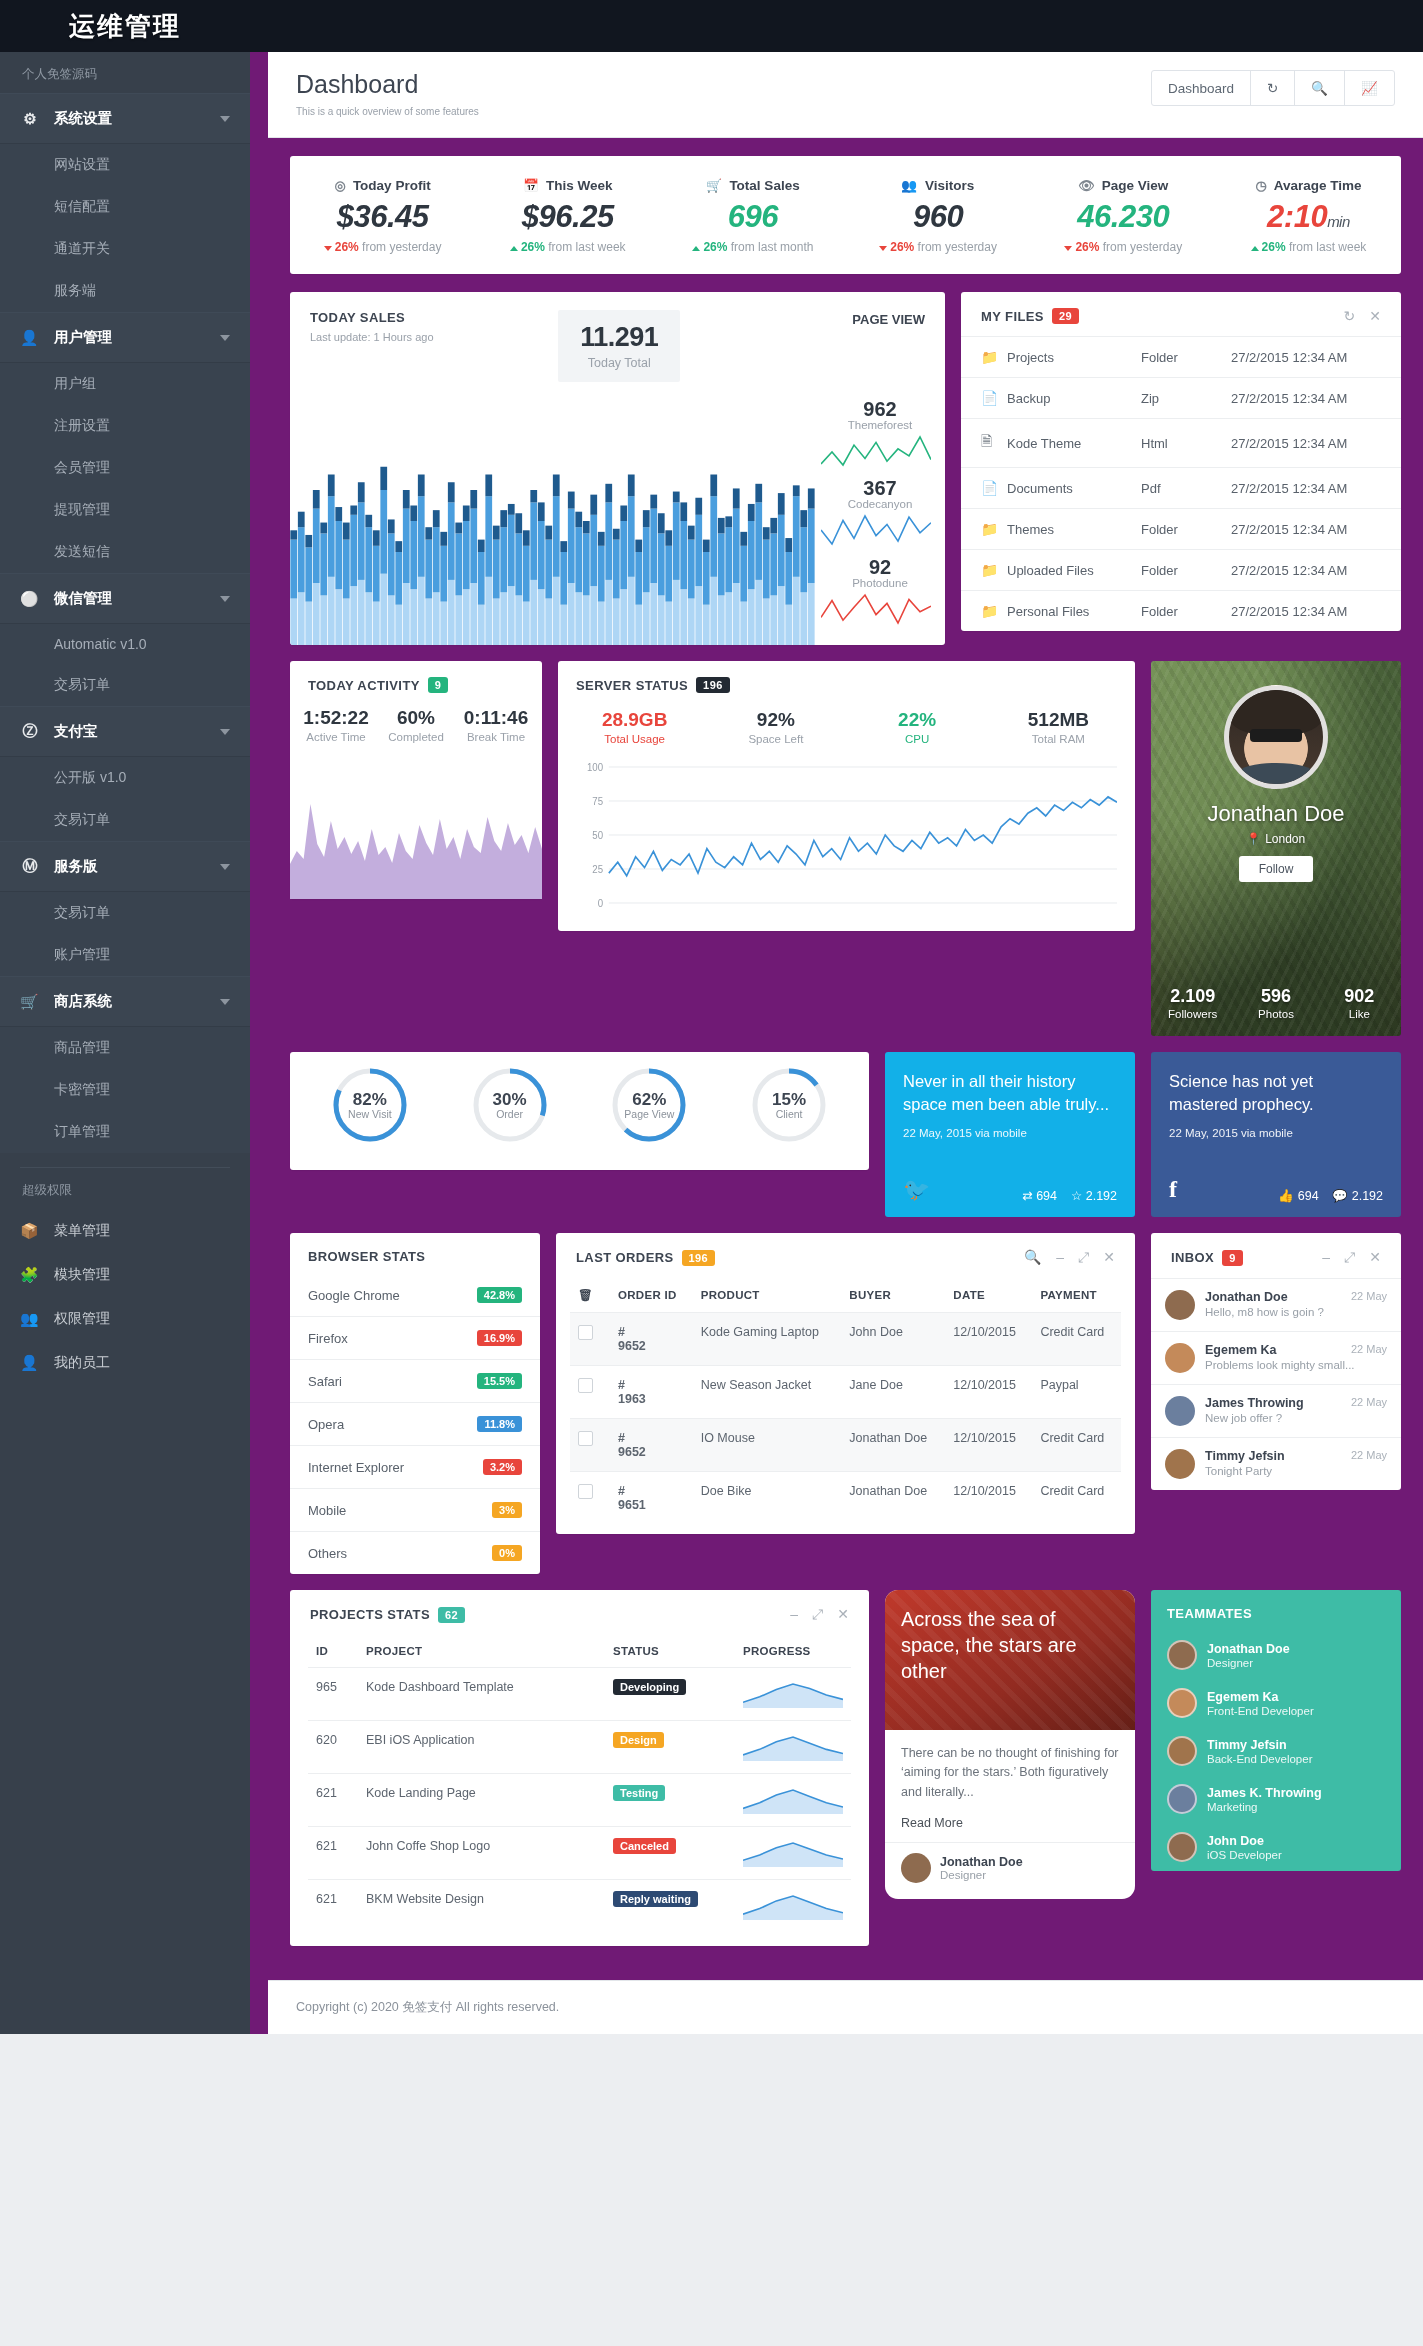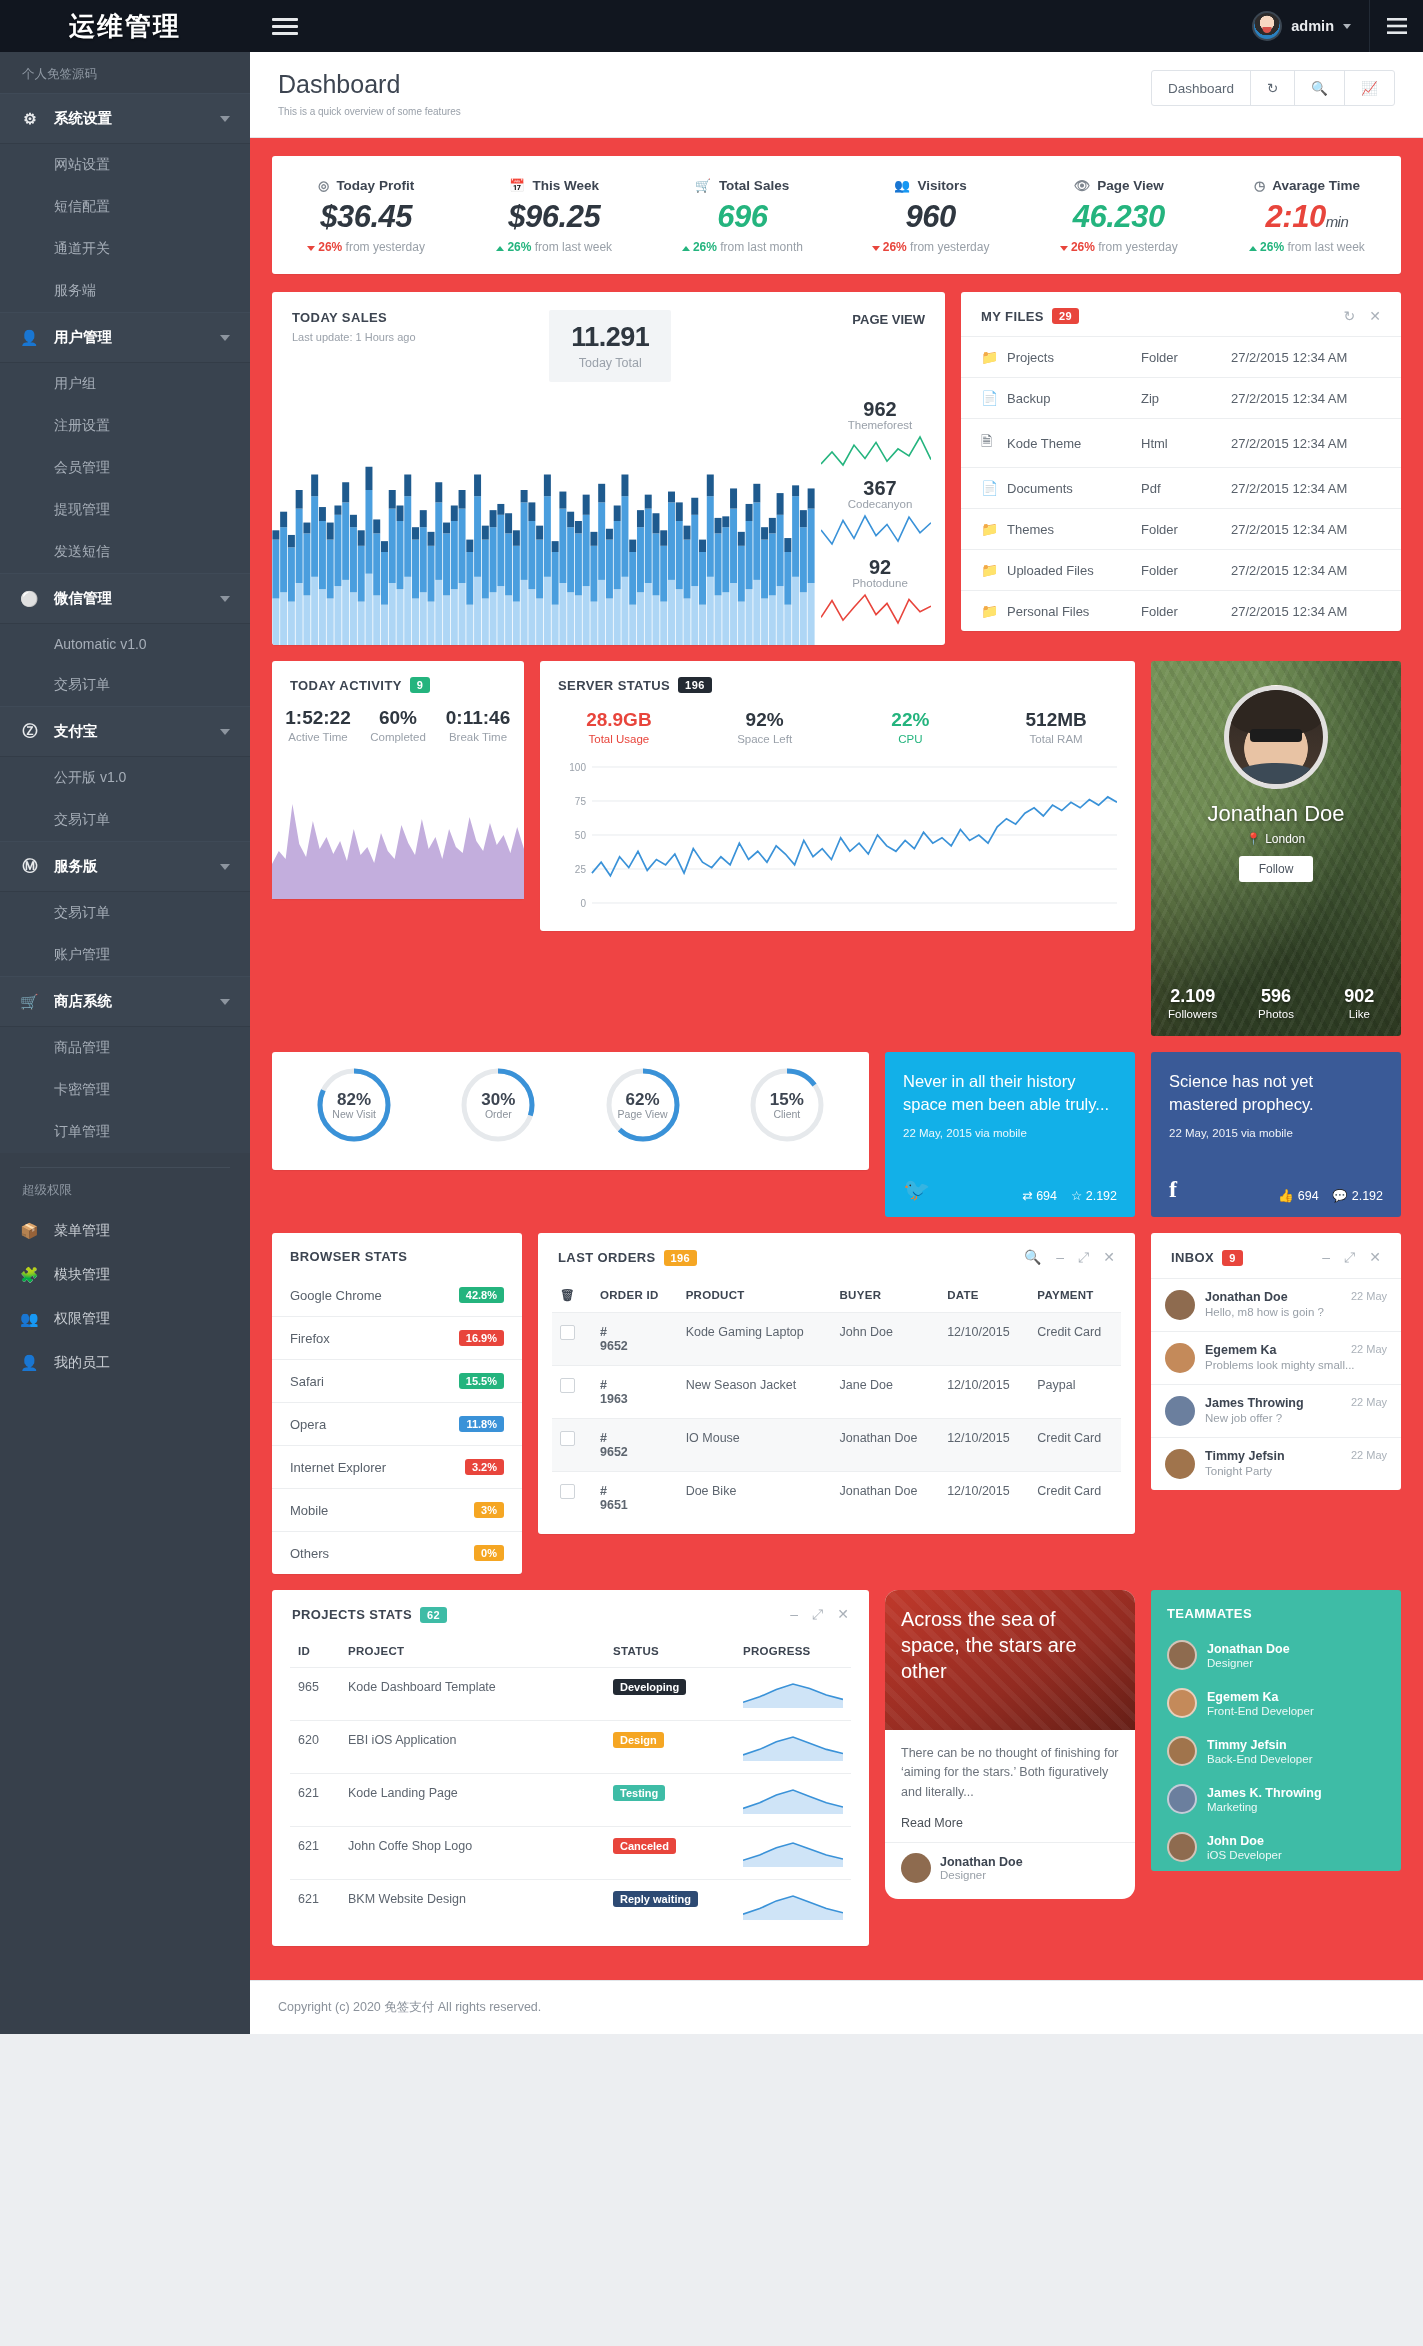--- a/index.html
+++ b/index.html
@@ -56,21 +56,21 @@
     display:block; padding: 12px 20px 12px 54px; color:#a6aeb8; font-size:14px; text-decoration:none; cursor:pointer;
   }
   .side-divider { height:1px; background:#434d59; margin:14px 20px 0; }
   .side-flat {
     display:flex; align-items:center; gap:14px;
     padding: 13px 20px; color:#c9ced4; font-size:14px; cursor:pointer;
   }
   .side-flat .ico { width:20px; text-align:center; color:#b7bec6; font-size:15px;}
 
   
-  .main { flex: 1; min-width: 0; background:#ef4444; display:flex; flex-direction:column; }
+  .main { flex: 1; min-width: 0; background:#701a75; display:flex; flex-direction:column;padding-left:18px; }
   .page-head { background:#fff; padding: 18px 28px 20px; display:flex; justify-content:space-between; align-items:flex-start; border-bottom:1px solid #e3e6ea;}
   .page-title { font-size: 25px; color:#3d4551; font-weight:normal; }
   .page-sub { font-size: 10px; color:#9aa1aa; margin-top: 7px; }
   .btn-group { display:flex; border:1px solid #dfe3e8; border-radius:3px; overflow:hidden; background:#fff; }
   .btn-group > div { padding: 9px 16px; font-size:13.5px; color:#5e6873; border-right:1px solid #dfe3e8; cursor:pointer; display:flex; align-items:center; justify-content:center;}
   .btn-group > div:last-child { border-right:none; }
 
   .content { padding: 18px 22px 0; }
 
   
@@ -209,42 +209,20 @@
   .footer{background:#fff;padding:18px 28px;font-size:12.5px;color:#8b929b;margin-top:18px;border-top:1px solid #e3e6ea;}
 
   .ava{border-radius:50%;flex:none;}
   svg{display:block;}
 </style>
 </head>
 <body>
 
 <div class="topbar">
   <div class="brand">运维管理</div>
-  <div class="topbar-rest">
-    <div class="hamburger">
-        <span></span>
-        <span></span>
-        <span></span>
-      </div>
-    <div class="topbar-right">
-      <div class="user-menu">
-        <div class="avatar-sm"></div>
-        <span>admin</span>
-        <span class="caret"></span>
-      </div>
-      <div class="right-toggle">
-        <svg width="20" height="16" viewBox="0 0 20 16">
-            <rect x="0" y="0" width="20" height="2.6"></rect>
-            <rect x="0" y="6.7" width="20" height="2.6"></rect>
-            <rect x="0" y="13.4" width="20" height="2.6"></rect>
-            <rect x="0" y="4" width="6" height="8" opacity="0"></rect>
-          </svg>
-      </div>
-    </div>
-  </div>
 </div>
 
 <div class="body-wrap">
 
   <div class="sidebar">
     <div class="side-label">个人免签源码</div>
 
     <div class="side-group">
       <div class="side-head">
         <span class="ico">⚙</span>

